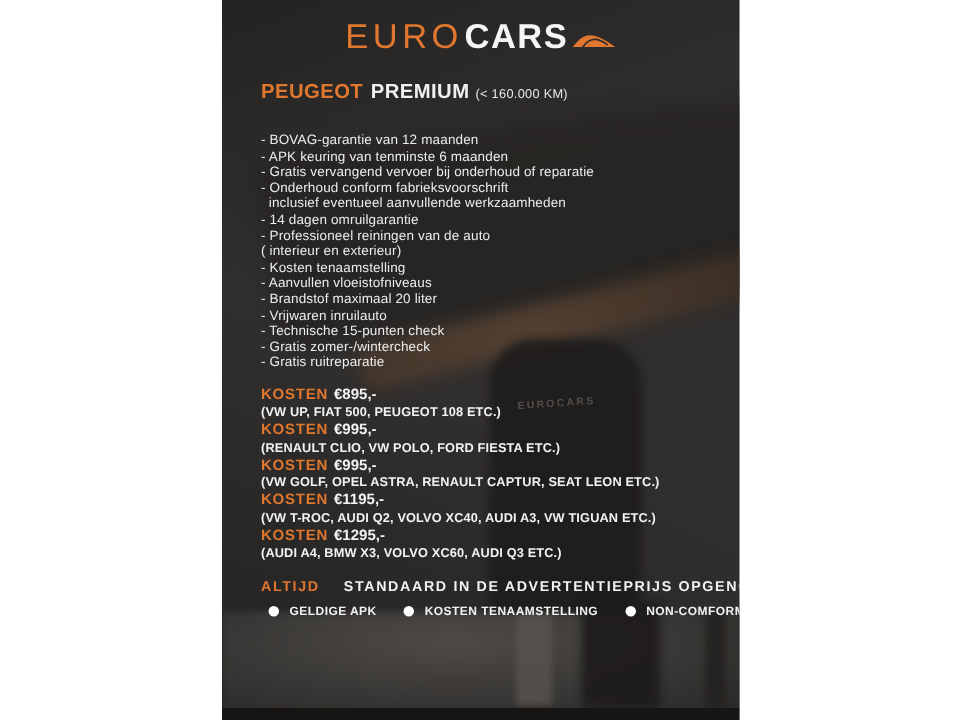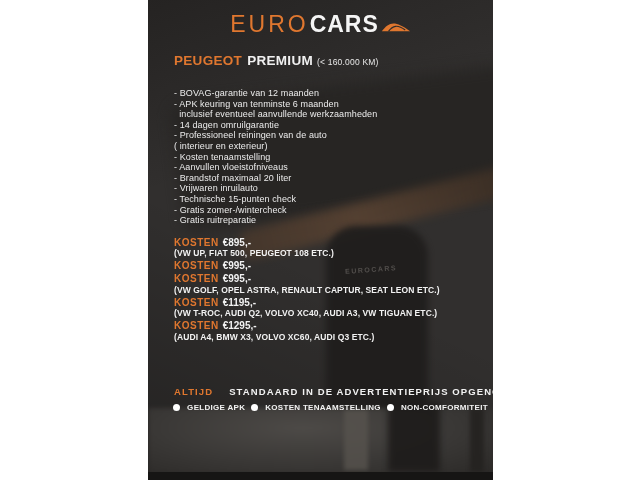--- a/index.html
+++ b/index.html
@@ -109,21 +109,21 @@
 
   
   .footer { position:absolute; left:26px; top:386px; width:308px; }
   .footer-heading {
     font-size:9.5px; font-weight:700; letter-spacing:1.1px;
     color:#f2f2f2; white-space:nowrap;
   }
   .footer-heading-hl { color:var(--accent); margin-right:16px; }
   .footer-items {
     display:flex; margin-top:6px; padding-left:5px;
-    column-gap:6px; align-items:center;justify-content:center;
+    column-gap:18px; align-items:center;
   }
   .footer-item {
     display:flex; align-items:center; white-space:nowrap;
     font-size:8px; font-weight:700; color:#f2f2f2; letter-spacing:0.3px;
   }
   .bullet {
     width:7px; height:7px; border-radius:50%;
     background:#ffffff; margin-right:7px; flex:0 0 auto;
   }
 </style>
@@ -155,21 +155,23 @@
     <div class="pkg-title">
       <span class="pkg-title-hl">PEUGEOT</span><span>PREMIUM</span><span class="pkg-note">(&lt; 160.000 KM)</span>
     </div>
 
     <div class="features">
 
         <div class="feature-line">- BOVAG-garantie van 12 maanden</div>
 
         <div class="feature-line">- APK keuring van tenminste 6 maanden</div>
 
-
+        <div class="feature-line">- Gratis vervangend vervoer bij onderhoud of reparatie</div>
+
+        <div class="feature-line">- Onderhoud conform fabrieksvoorschrift</div>
 
         <div class="feature-line">  inclusief eventueel aanvullende werkzaamheden</div>
 
         <div class="feature-line">- 14 dagen omruilgarantie</div>
 
         <div class="feature-line">- Professioneel reiningen van de auto</div>
 
         <div class="feature-line">( interieur en exterieur)</div>
 
         <div class="feature-line">- Kosten tenaamstelling</div>
@@ -193,20 +195,21 @@
           <div class="kosten-line1">
             <span class="kosten-label">KOSTEN</span><span class="kosten-price">€895,-</span>
           </div>
           <div class="kosten-cars">(VW UP, FIAT 500, PEUGEOT 108 ETC.)</div>
         </div>
 
         <div class="kosten-block">
           <div class="kosten-line1">
             <span class="kosten-label">KOSTEN</span><span class="kosten-price">€995,-</span>
           </div>
+          <div class="kosten-cars">(RENAULT CLIO, VW POLO, FORD FIESTA ETC.)</div>
         </div>
 
         <div class="kosten-block">
           <div class="kosten-line1">
             <span class="kosten-label">KOSTEN</span><span class="kosten-price">€995,-</span>
           </div>
           <div class="kosten-cars">(VW GOLF, OPEL ASTRA, RENAULT CAPTUR, SEAT LEON ETC.)</div>
         </div>
 
         <div class="kosten-block">

